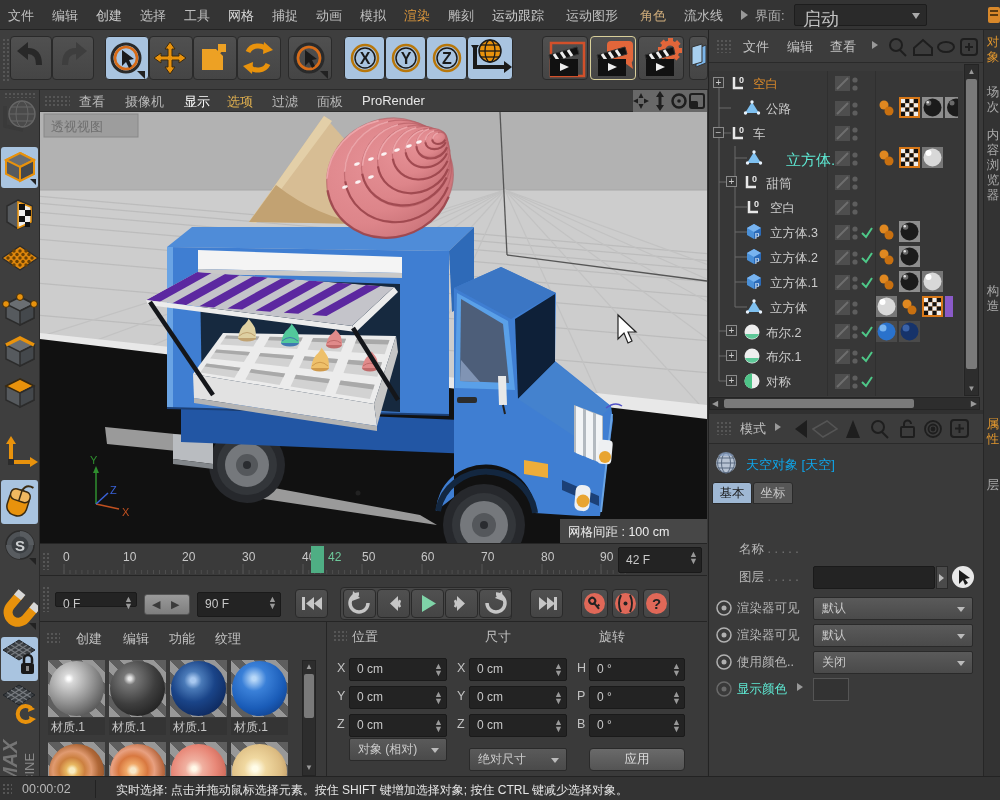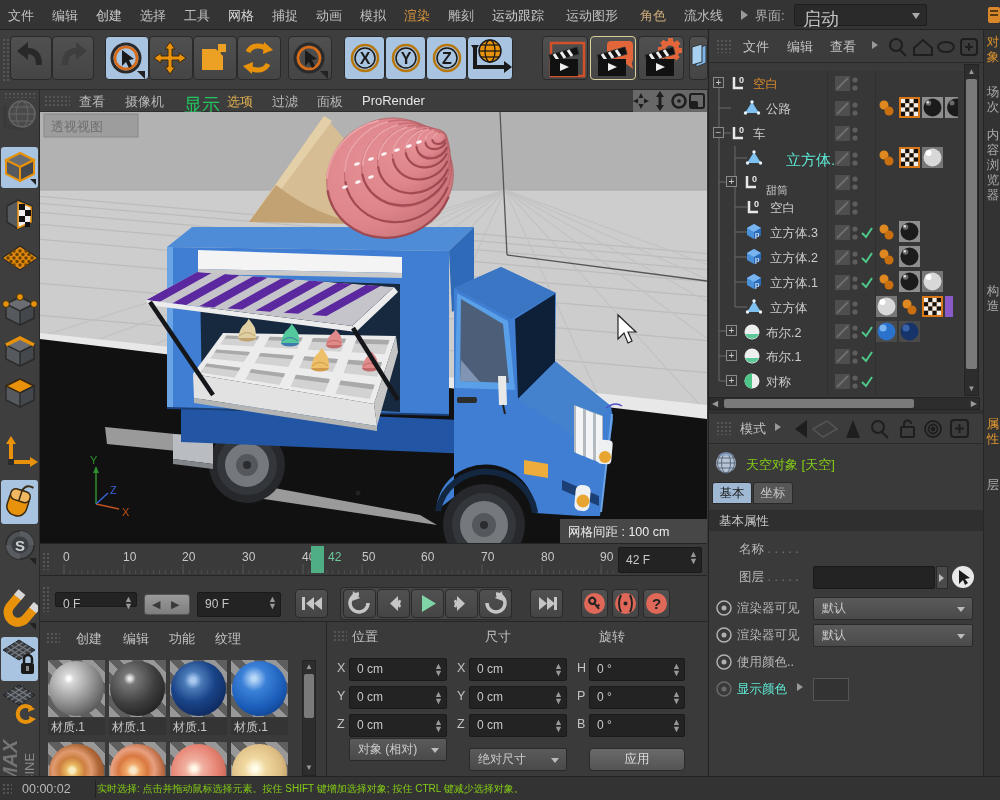--- a/index.html
+++ b/index.html
@@ -303,21 +303,21 @@
       </svg></div>
 <svg class="ab" style="left:2px;top:640px" width="36" height="56">
       <text transform="translate(15,54) rotate(-90)" font-size="20" font-weight="bold" font-style="italic" fill="#757575" font-family="Liberation Sans">MAX</text>
       <text transform="translate(32,54) rotate(-90)" font-size="13" fill="#8a8a8a" font-family="Liberation Sans">CINE</text>
     </svg>
 </div>
 <div class="ab" style="left:40px;top:90px;width:667px;height:22px;background:#3d3d3d;border-bottom:1px solid #2e2e2e">
 <div class="ab grip" style="left:4px;top:5px;width:26px;height:12px"></div>
 <div class="ab" style="left:39px;top:3px;font-size:13px;color:#b8b8b8;white-space:nowrap">查看</div>
 <div class="ab" style="left:85px;top:3px;font-size:13px;color:#b8b8b8;white-space:nowrap">摄像机</div>
-<div class="ab" style="left:144px;top:3px;font-size:18px;color:#22c55e;white-space:nowrap">显示</div>
+<div class="ab" style="left:144px;top:3px;font-size:13px;color:#ffffff;white-space:nowrap">显示</div>
 <div class="ab" style="left:187px;top:3px;font-size:13px;color:#e0b050;white-space:nowrap">选项</div>
 <div class="ab" style="left:232px;top:3px;font-size:13px;color:#b8b8b8;white-space:nowrap">过滤</div>
 <div class="ab" style="left:277px;top:3px;font-size:13px;color:#b8b8b8;white-space:nowrap">面板</div>
 <div class="ab" style="left:322px;top:3px;font-size:13px;color:#e6e6e6;white-space:nowrap">ProRender</div>
 <div class="ab" style="left:593px;top:0;width:74px;height:22px;background:#686868"></div>
 <svg class="ab" style="left:593px;top:0" width="74" height="22" fill="#1e1e1e">
       <g transform="translate(8,11)">
         <path d="M0,-8 L2.5,-3 L-2.5,-3 Z M0,8 L2.5,3 L-2.5,3 Z M-8,0 L-3,-2.5 L-3,2.5 Z M8,0 L3,-2.5 L3,2.5 Z"></path>
       </g>
       <g transform="translate(27,11)">
@@ -972,21 +972,21 @@
 <div class="ab" style="left:213px;top:76px;width:21px;height:21px;overflow:hidden"><svg width="21" height="21">
           <rect width="21" height="21" fill="#777777"></rect>
           <circle cx="10.5" cy="10.5" r="9" fill="#d8d8d8"></circle>
           <circle cx="6.5" cy="6" r="3" fill="#ffffff"></circle>
         </svg></div>
 <div class="ab" style="left:17px;top:105px;width:11px;height:11px;border:1px solid #8a8a8a;background:#373737;color:#ccc;font-size:10px;line-height:9px;text-align:center">+</div>
 <div class="ab" style="left:34px;top:102px"><svg width="18" height="18">
           <path d="M4,3 L4,14 L13,14" stroke="#e8e8e8" stroke-width="2.5" fill="none"></path>
           <text x="9" y="9" font-size="9" font-weight="bold" fill="#e8e8e8">0</text>
         </svg></div>
-<div class="ab" style="left:57px;top:112px;font-size:11px;color:#cccccc;white-space:nowrap">甜筒</div>
+<div class="ab" style="left:57px;top:104px;font-size:13px;color:#cccccc;white-space:nowrap">甜筒</div>
 <svg class="ab" style="left:125px;top:103px" width="40" height="17">
         <rect x="1" y="1" width="15" height="15" fill="#4e4e4e"></rect>
         <line x1="3" y1="14" x2="14" y2="3" stroke="#6e6e6e" stroke-width="2"></line>
         <circle cx="21" cy="5" r="2.6" fill="#5e5e5e"></circle>
         <circle cx="21" cy="13" r="2.6" fill="#5e5e5e"></circle>
       </svg>
 <div class="ab" style="left:36px;top:127px"><svg width="18" height="18">
           <path d="M4,3 L4,14 L13,14" stroke="#e8e8e8" stroke-width="2.5" fill="none"></path>
           <text x="9" y="9" font-size="9" font-weight="bold" fill="#e8e8e8">0</text>
         </svg></div>
@@ -1224,24 +1224,23 @@
         <circle cx="11" cy="11" r="10" fill="#b8c4d4"></circle>
         <g fill="none" stroke="#5a6a80" stroke-width="1">
           <ellipse cx="11" cy="11" rx="4.5" ry="10"></ellipse>
           <ellipse cx="11" cy="11" rx="8.5" ry="10"></ellipse>
           <line x1="1" y1="11" x2="21" y2="11"></line>
           <line x1="2.5" y1="6" x2="19.5" y2="6"></line>
           <line x1="2.5" y1="16" x2="19.5" y2="16"></line>
         </g>
         <path d="M3,4 A10,10 0 0 1 19,4" fill="#8aa4c8" opacity="0.6"></path>
       </svg>
-<div class="ab" style="left:37px;top:42px;font-size:13px;color:#84cc16">天空对象 [天空]</div>
+<div class="ab" style="left:37px;top:42px;font-size:13px;color:#0ea5e9">天空对象 [天空]</div>
 <div class="ab" style="left:3px;top:68px;width:40px;height:22px;background:#9fb8d4;border:1px solid #2a2a2a;border-radius:3px 3px 0 0;color:#1a1a1a;font-size:12.5px;text-align:center;line-height:20px">基本</div>
 <div class="ab" style="left:44px;top:68px;width:40px;height:22px;background:#565656;border:1px solid #2a2a2a;border-radius:3px 3px 0 0;color:#c8c8c8;font-size:12.5px;text-align:center;line-height:20px">坐标</div>
-<div class="ab" style="left:0;top:96px;width:274px;height:21px;background:#2f2f2f;color:#c8c8c8;font-size:12.5px;padding:3px 0 0 10px">基本属性</div>
 <div class="ab" style="left:30px;top:127px;font-size:12.5px;color:#b8b8b8">名称 <span style="color:#777">. . . . .</span></div>
 <div class="ab" style="left:30px;top:155px;font-size:12.5px;color:#b8b8b8">图层 <span style="color:#777">. . . . .</span></div>
 <div class="fld" style="left:104px;top:152px;width:122px;height:23px"></div>
 <div class="ab" style="left:227px;top:152px;width:12px;height:23px;background:#4a4a4a;border:1px solid #2a2a2a">
         <span style="position:absolute;left:2px;top:7px;border:4px solid transparent;border-left:5px solid #bbb"></span>
       </div>
 <svg class="ab" style="left:242px;top:151px" width="25" height="25">
         <circle cx="12" cy="12" r="11" fill="#e8e8e8"></circle>
         <path d="M8,5 L8,19 L12,15 L14,20 L17,18 L14,14 L19,13 Z" fill="#1a1a1a"></path>
       </svg>
@@ -1255,20 +1254,21 @@
         <circle cx="9" cy="9" r="7" fill="none" stroke="#b0b0b0" stroke-width="1.5"></circle>
         <circle cx="9" cy="9" r="2.5" fill="#b0b0b0"></circle>
       </svg>
 <div class="ab" style="left:28px;top:213px;font-size:12.5px;color:#b8b8b8">渲染器可见</div>
 <div class="dd" style="left:104px;top:210px;width:160px;height:23px;line-height:21px">默认</div>
 <svg class="ab" style="left:6px;top:239px" width="18" height="18">
         <circle cx="9" cy="9" r="7" fill="none" stroke="#b0b0b0" stroke-width="1.5"></circle>
         <circle cx="9" cy="9" r="2.5" fill="#b0b0b0"></circle>
       </svg>
 <div class="ab" style="left:28px;top:240px;font-size:12.5px;color:#b8b8b8">使用颜色..</div>
+<div class="dd" style="left:104px;top:237px;width:160px;height:23px;line-height:21px">关闭</div>
 <svg class="ab" style="left:6px;top:266px" width="18" height="18">
         <circle cx="9" cy="9" r="7" fill="none" stroke="#6a6a6a" stroke-width="1.5"></circle>
         <circle cx="9" cy="9" r="2.5" fill="#6a6a6a"></circle>
       </svg>
 <div class="ab" style="left:28px;top:267px;font-size:12.5px;color:#5eead4">显示颜色</div>
 <div class="ab" style="left:88px;top:269px;width:0;height:0;border:4px solid transparent;border-left:6px solid #999"></div>
 <div class="ab" style="left:104px;top:264px;width:36px;height:23px;background:#333;border:1px solid #555"></div>
 </div>
 <div class="ab" style="left:274px;top:0;width:18px;height:746px;background:#333333;border-left:1px solid #262626">
 <div class="ab" style="left:0px;top:5px;width:18px;height:30px;color:#e0962e;font-size:12.5px;text-align:center;line-height:15px">对<br>象</div>
@@ -1276,13 +1276,13 @@
 <div class="ab" style="left:0px;top:98px;width:18px;height:78px;color:#aaaaaa;font-size:12.5px;text-align:center;line-height:15px">内<br>容<br>浏<br>览<br>器</div>
 <div class="ab" style="left:0px;top:254px;width:18px;height:30px;color:#aaaaaa;font-size:12.5px;text-align:center;line-height:15px">构<br>造</div>
 <div class="ab" style="left:0px;top:387px;width:18px;height:30px;color:#e0962e;font-size:12.5px;text-align:center;line-height:15px">属<br>性</div>
 <div class="ab" style="left:0px;top:448px;width:18px;height:16px;color:#aaaaaa;font-size:12.5px;text-align:center;line-height:15px">层</div>
 </div>
 </div>
 <div class="ab" style="left:0;top:776px;width:1000px;height:24px;background:#333333;border-top:1px solid #232323">
 <div class="ab grip" style="left:2px;top:6px;width:10px;height:12px"></div>
 <div class="ab" style="left:22px;top:5px;font-size:12.5px;color:#b8b8b8">00:00:02</div>
 <div class="ab" style="left:95px;top:3px;width:1px;height:18px;background:#222"></div>
-<div class="ab" style="left:97px;top:5px;font-size:10px;color:#84cc16;white-space:nowrap">实时选择: 点击并拖动鼠标选择元素。按住 SHIFT 键增加选择对象; 按住 CTRL 键减少选择对象。</div>
+<div class="ab" style="left:116px;top:5px;font-size:12px;color:#e5e5e5;white-space:nowrap">实时选择: 点击并拖动鼠标选择元素。按住 SHIFT 键增加选择对象; 按住 CTRL 键减少选择对象。</div>
 </div>
 </body></html>

